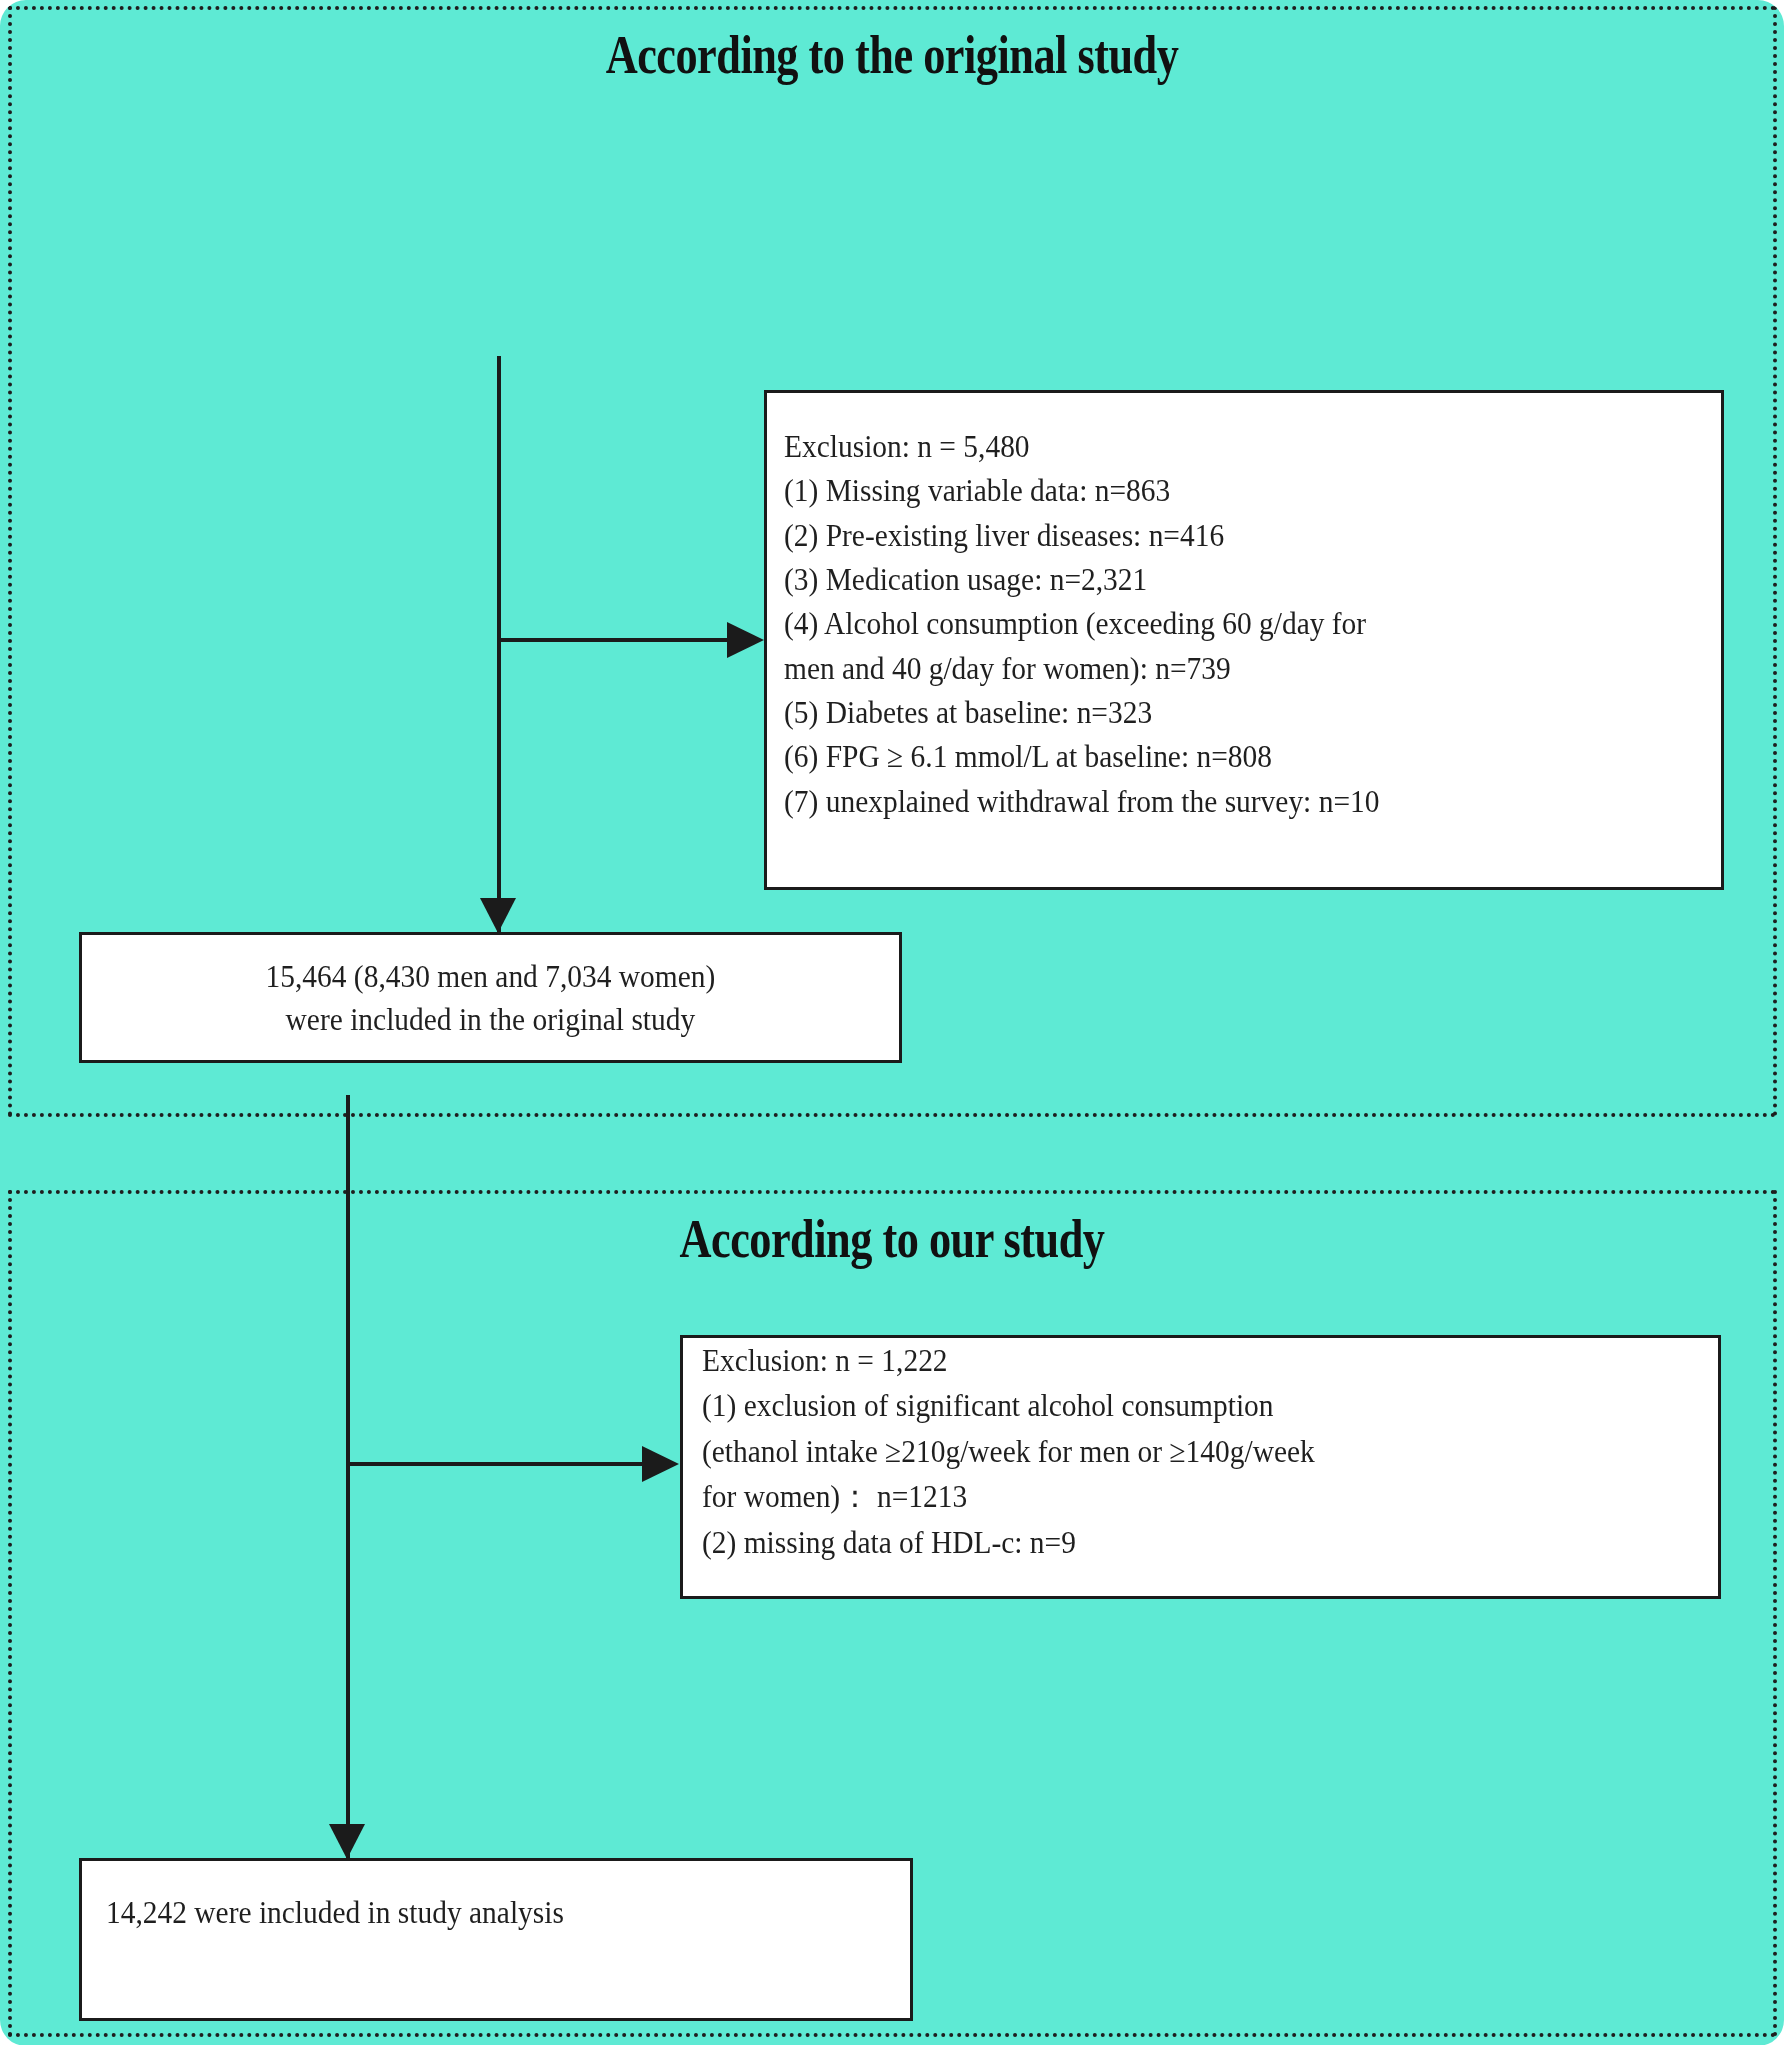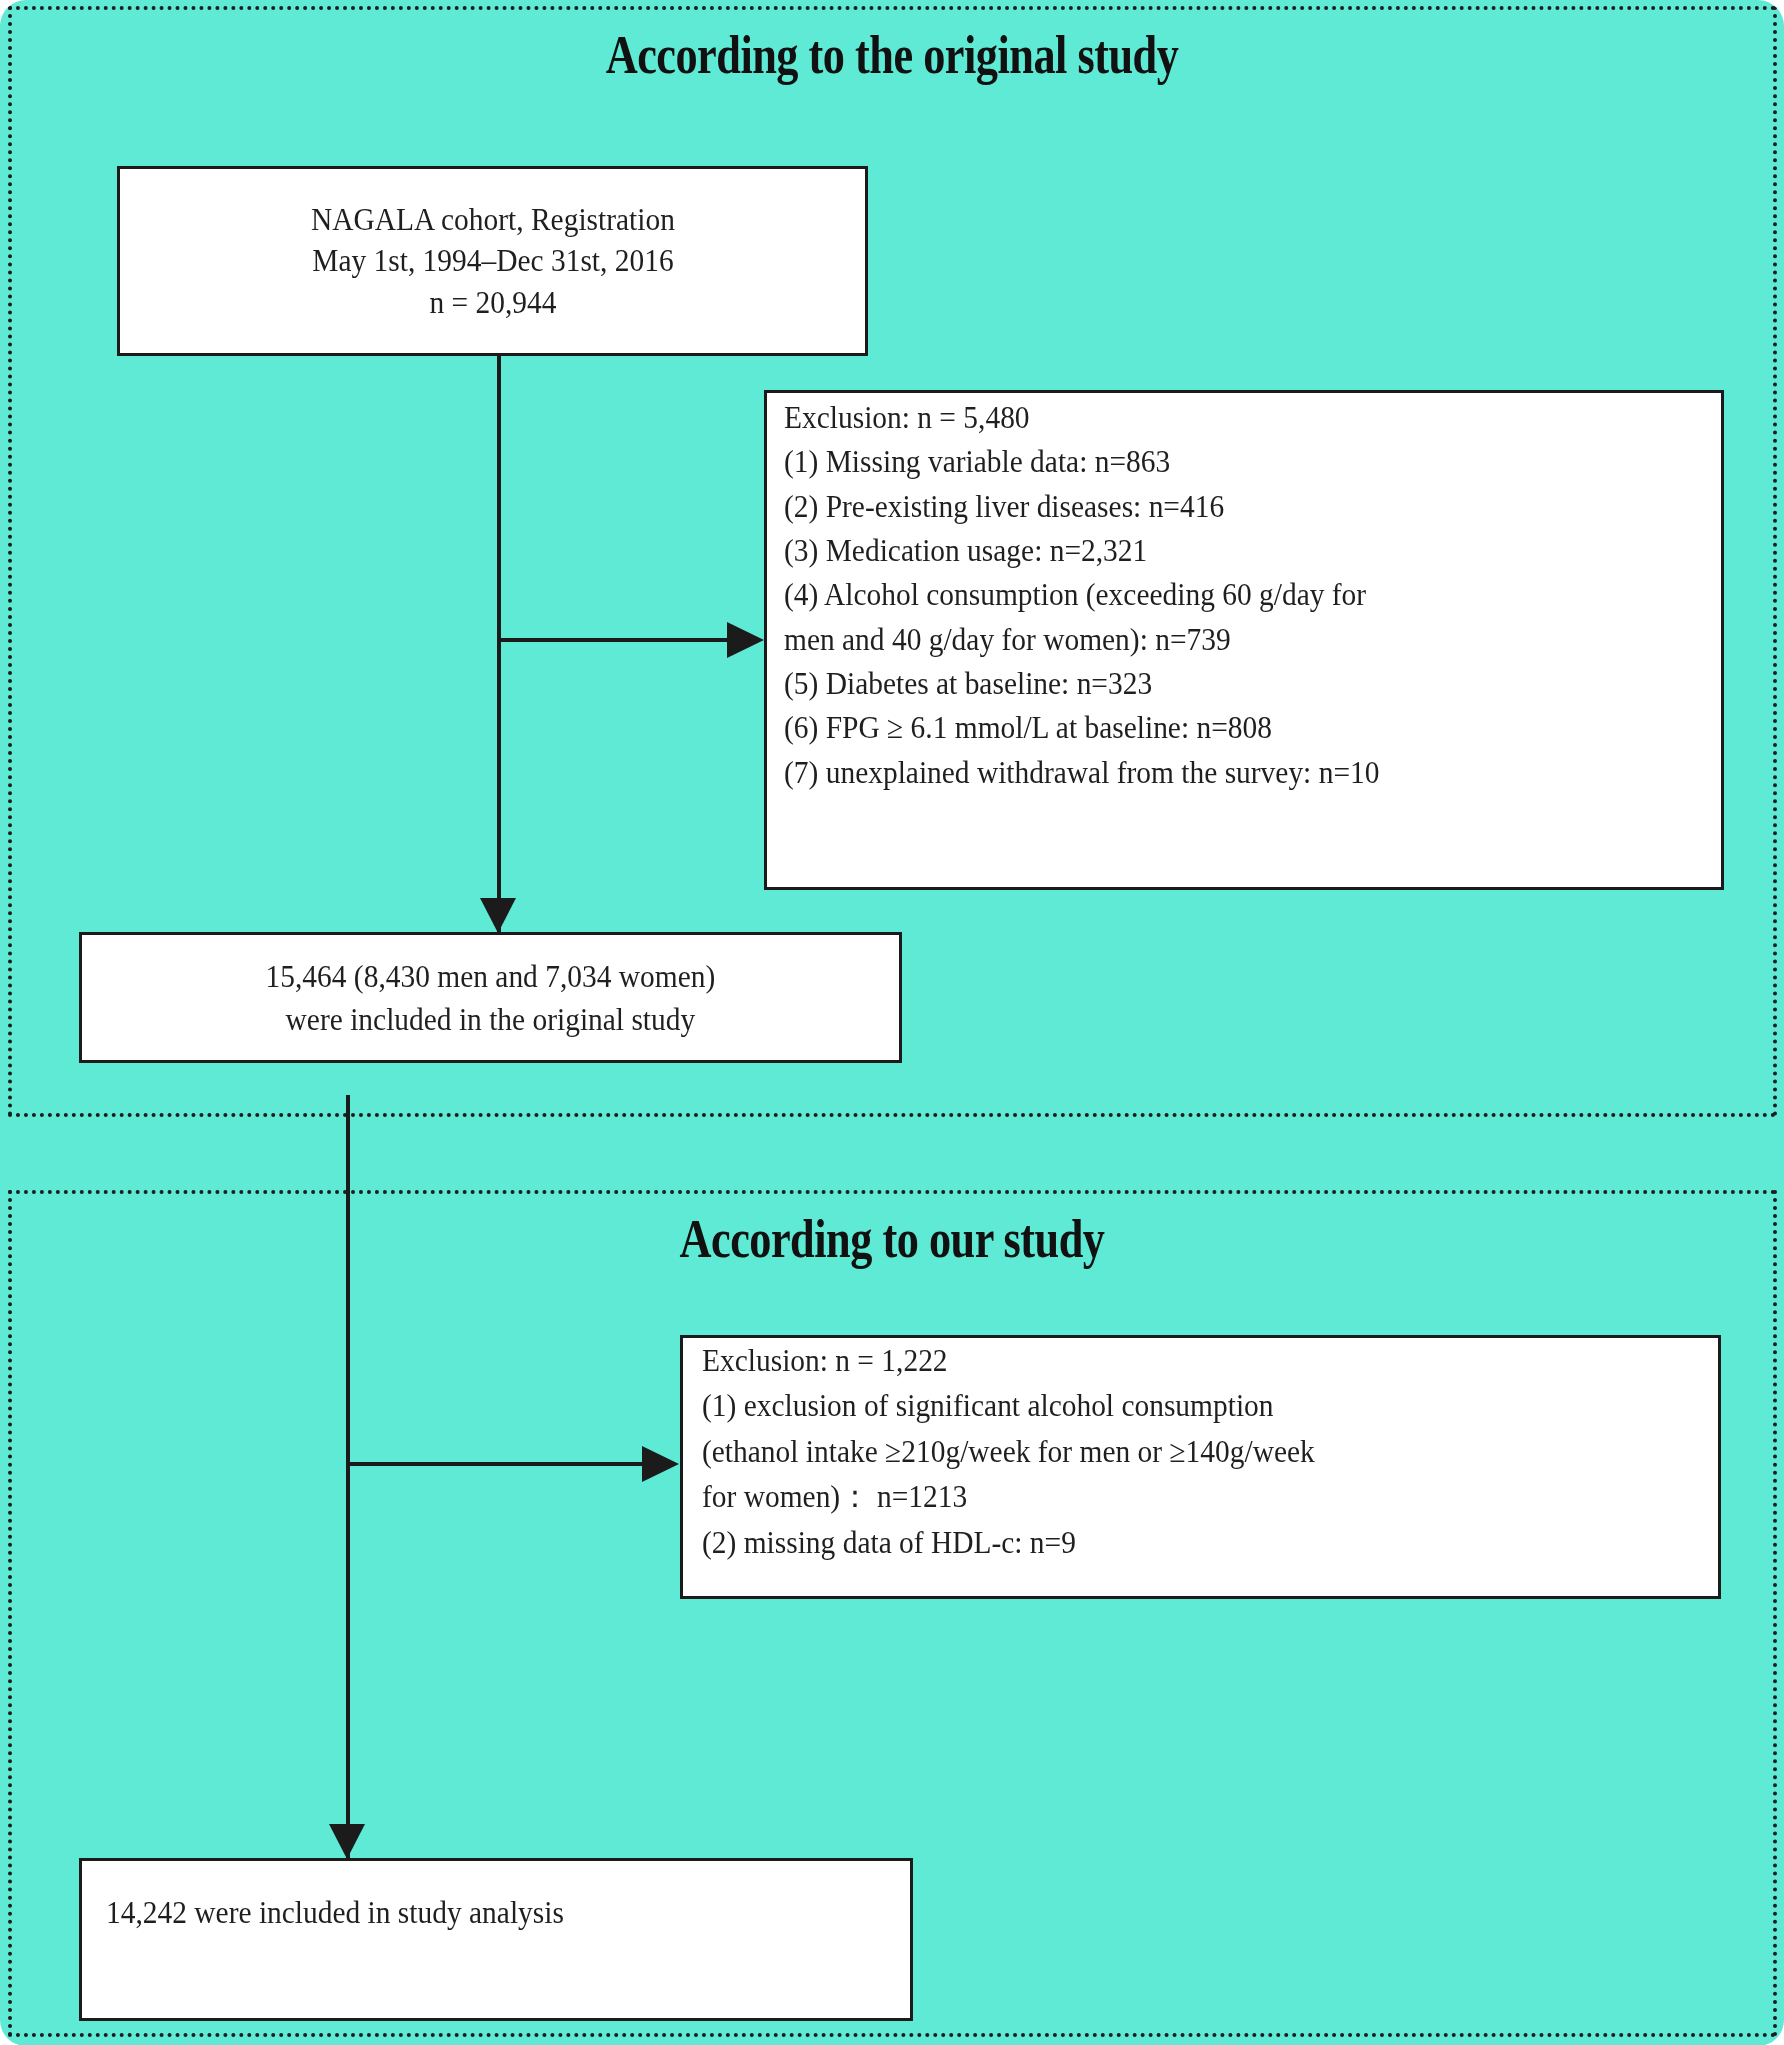--- a/index.html
+++ b/index.html
@@ -73,21 +73,21 @@
   #box-cohort {
     left: 117px; top: 166px; width: 751px; height: 190px;
     align-items: center;
   }
   #box-cohort .box-text { padding: 0 10.2px; }
 
   
   #box-exclusion-1 {
     left: 764px; top: 390px; width: 960px; height: 500px;
     justify-content: flex-start;
-    padding: 2px 0 0 17px;
+    padding: 31px 0 0 17px;
   }
   #box-exclusion-1 .box-text { font-size: 32px; line-height: 1.385; }
 
   
   #box-included-original {
     left: 79px; top: 932px; width: 823px; height: 131px;
     align-items: center;
   }
   #box-included-original .box-text { padding: 0 8px; line-height: 1.34; }
 
@@ -151,27 +151,20 @@
 </style>
 </head>
 <body>
 
 <div id="canvas">
 
   <div class="panel" id="panel-original"></div>
 
   <div class="panel-title" id="title-original">According to the original study</div>
 
-  <div class="box" id="box-cohort">
-    <div class="box-text centered">
-      <span class="ln">NAGALA cohort, Registration</span>
-      <span class="ln">May 1st, 1994–Dec 31st, 2016</span>
-      <span class="ln">n = 20,944</span>
-    </div>
-  </div>
 
   <div class="vline" id="trunk-1"></div>
   <div class="arrow-down" id="arrowhead-1"></div>
 
   <div class="hline" id="branch-1"></div>
   <div class="arrow-right" id="branch-arrow-1"></div>
 
   <div class="box" id="box-exclusion-1">
     <div class="box-text">
       <span class="ln">Exclusion: n = 5,480</span>

